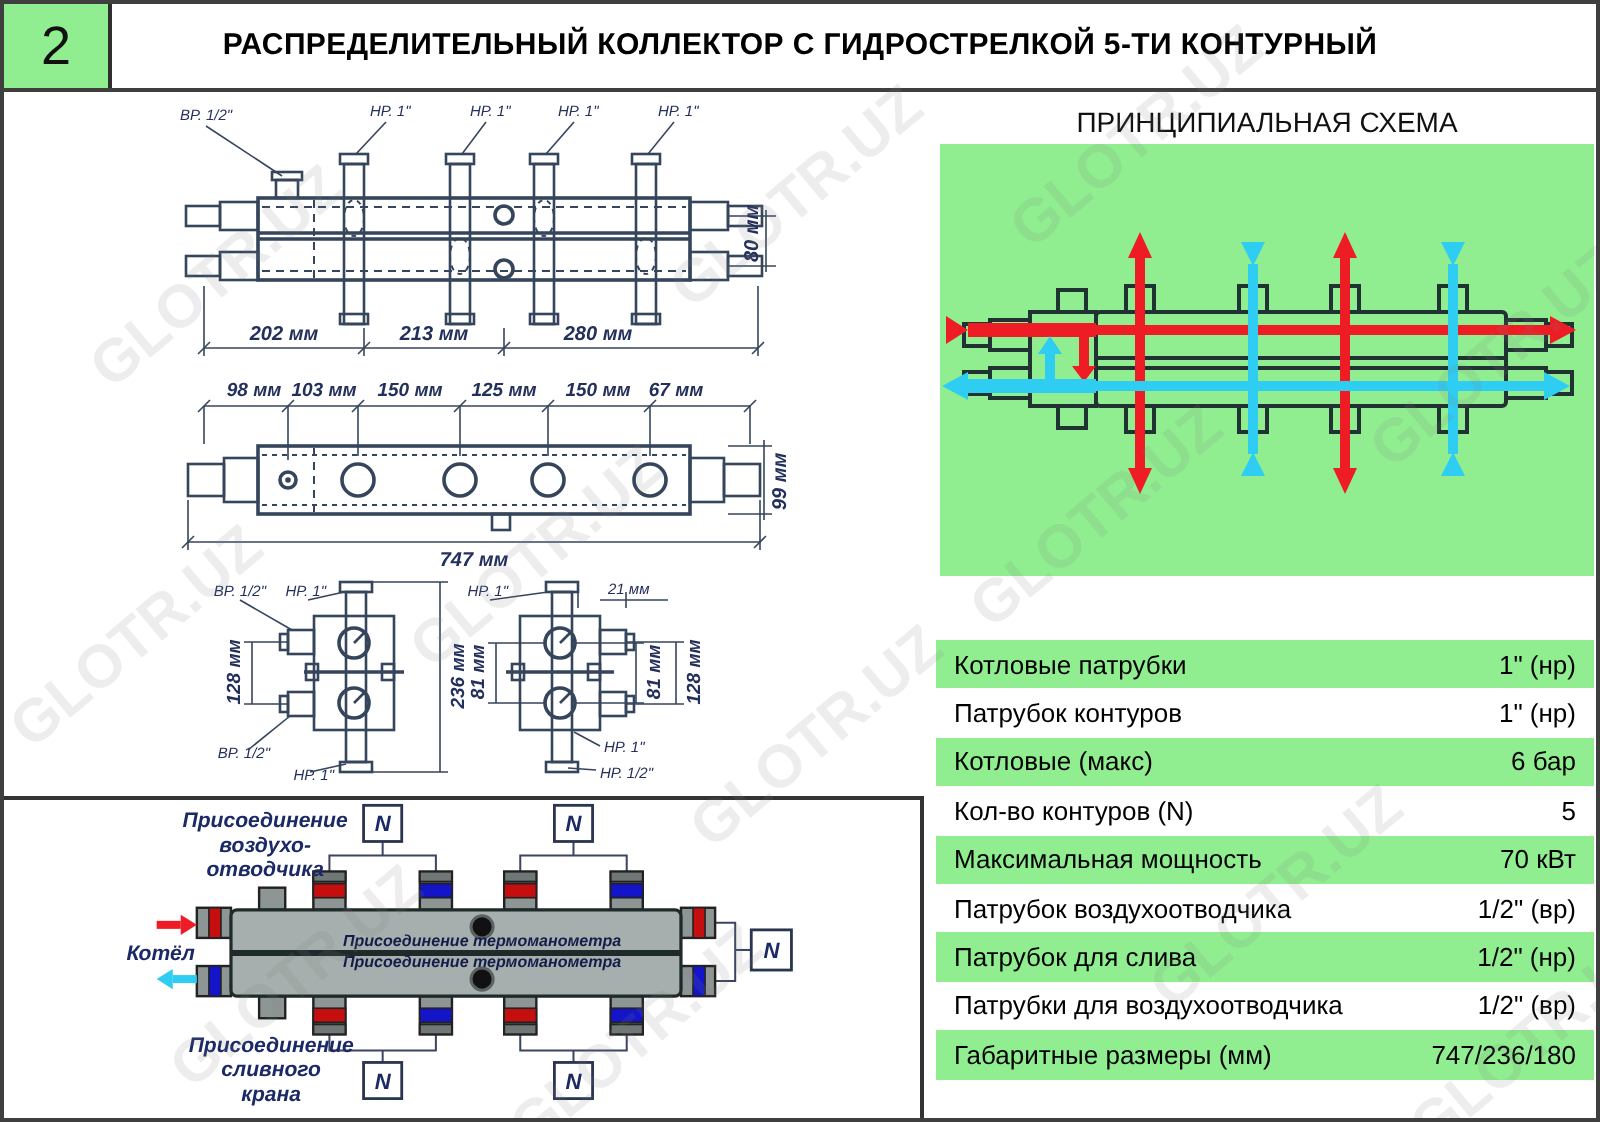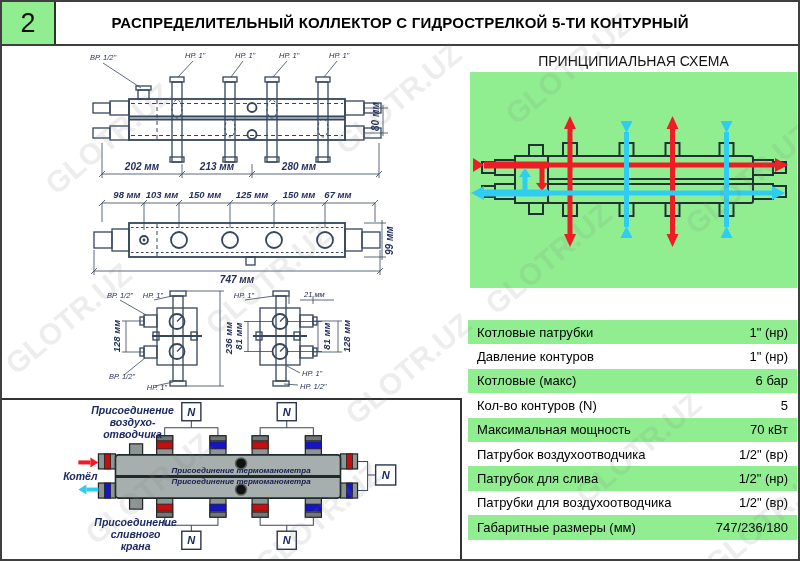--- a/index.html
+++ b/index.html
@@ -434,21 +434,21 @@
     </svg>
   </div>
 
 
   <div class="specs">
     <div class="spec-row green">
       <span class="spec-label">Котловые патрубки</span>
       <span class="spec-value">1" (нр)</span>
     </div>
     <div class="spec-row">
-      <span class="spec-label">Давление контуров</span>
+      <span class="spec-label">Патрубок контуров</span>
       <span class="spec-value">1" (нр)</span>
     </div>
     <div class="spec-row green">
       <span class="spec-label">Котловые (макс)</span>
       <span class="spec-value">6 бар</span>
     </div>
     <div class="spec-row">
       <span class="spec-label">Кол-во контуров (N)</span>
       <span class="spec-value">5</span>
     </div>

